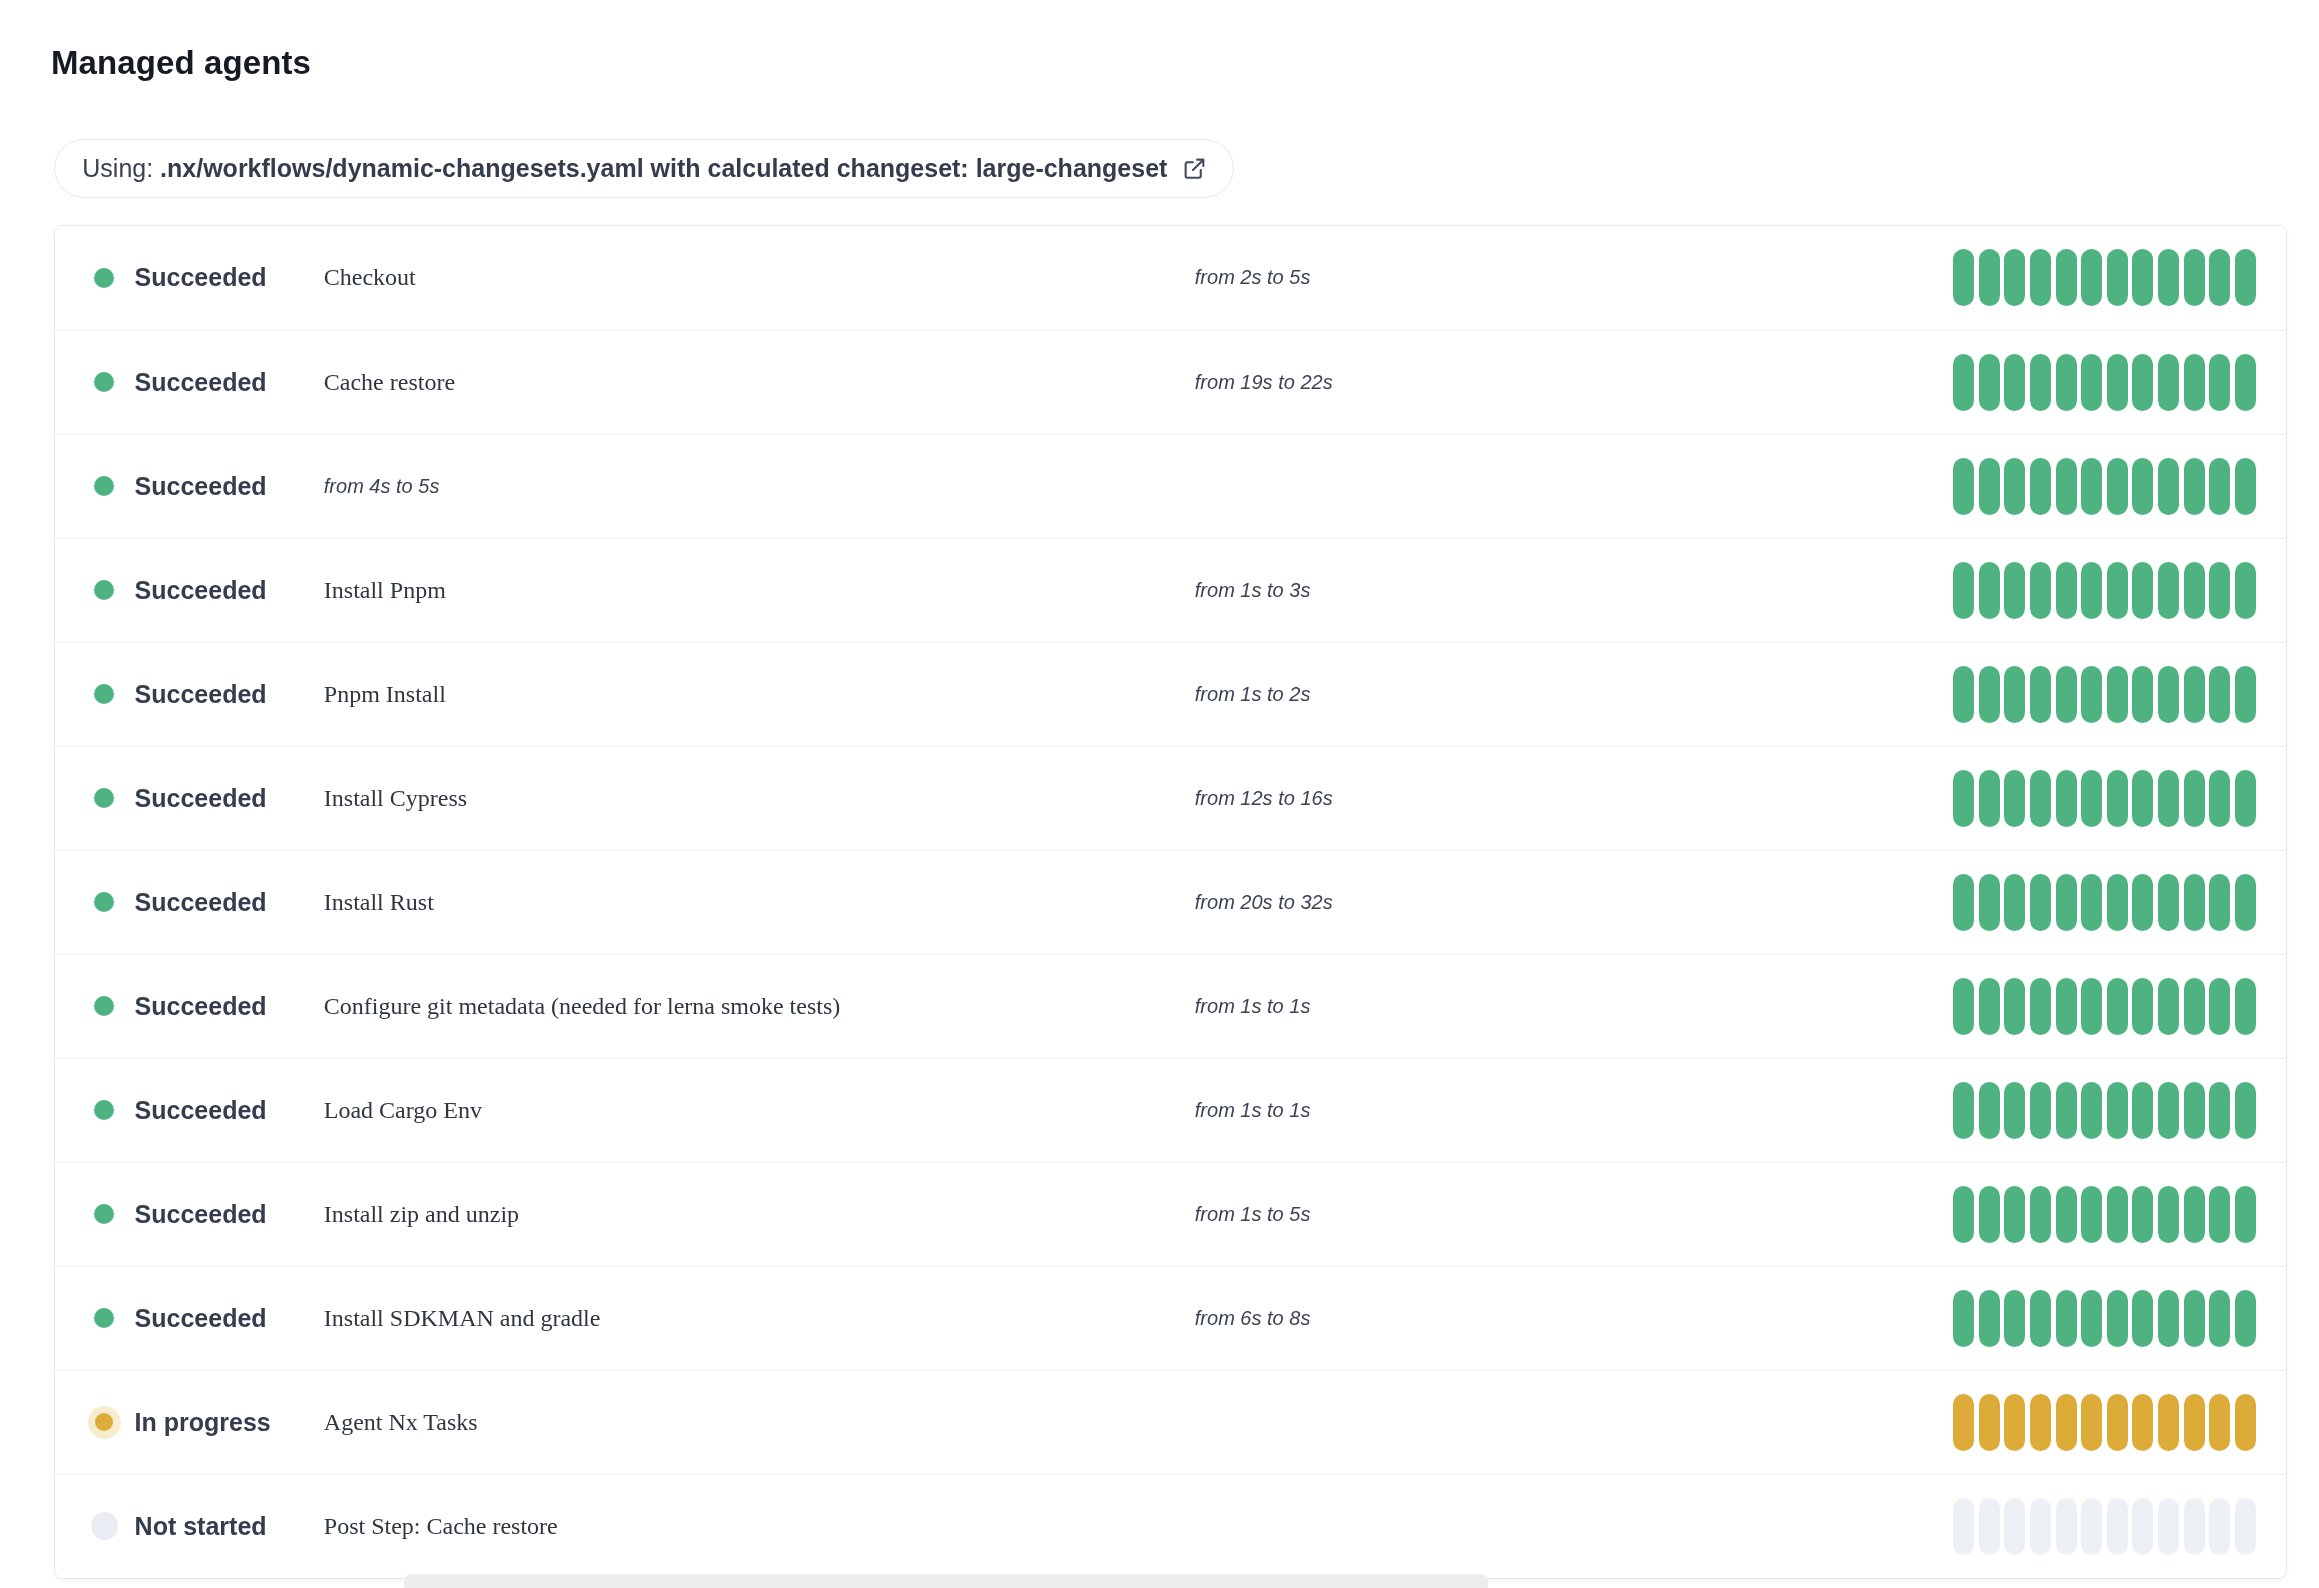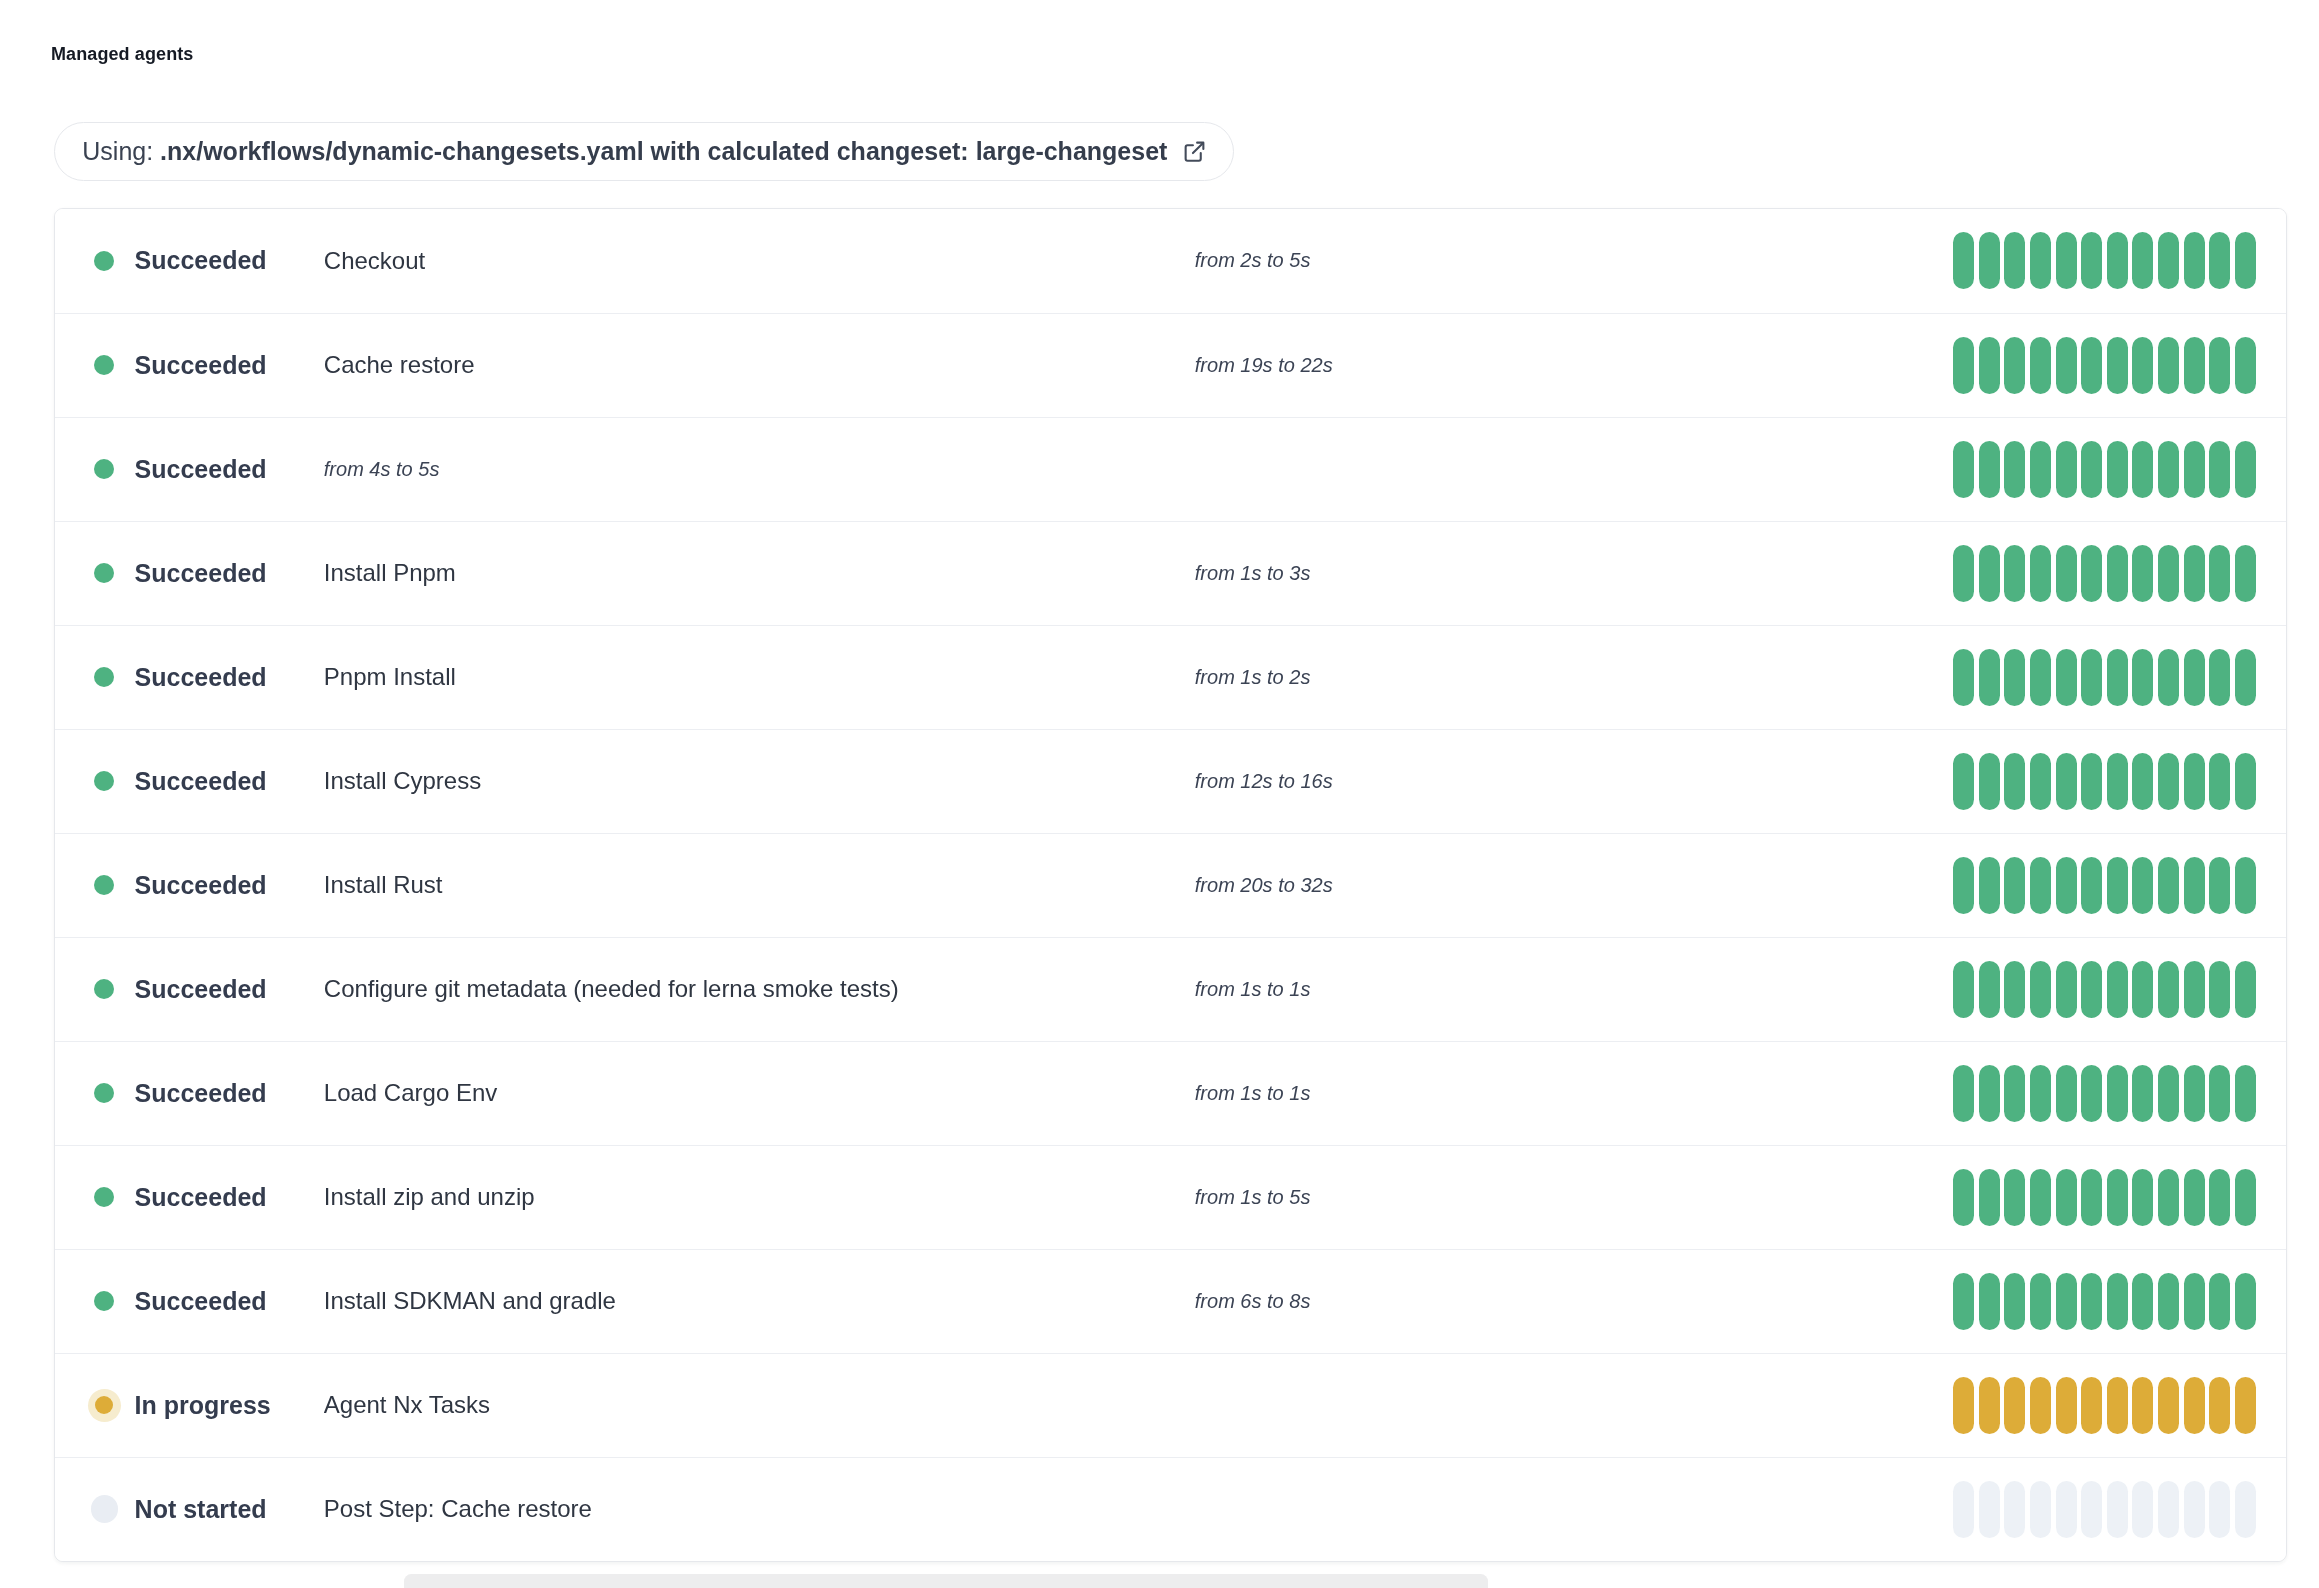--- a/index.html
+++ b/index.html
@@ -6,21 +6,21 @@
   html, body { width: 2320px; height: 1589px; overflow: hidden; }
   body {
     background: #ffffff;
     font-family: "Liberation Sans", sans-serif;
     color: #333b4d;
     position: relative;
   }
   .page { padding: 44px 27.5px 0 51px; }
 
   .page-title {
-    font-size: 18px;
+    font-size: 33px;
     font-weight: 700;
     color: #151a24;
     letter-spacing: 0.1px;
     margin-bottom: 33px;
   }
 
   
   .workflow-pill {
     display: inline-flex;
     align-items: center;
@@ -82,21 +82,21 @@
   .status-label {
     font-size: 25px;
     font-weight: 600;
     color: #343c4e;
     white-space: nowrap;
   }
 
   .cell-name {
     width: 871px;
     flex: none;
-    font-family: Liberation Sans, sans-serif;
+    font-family: Liberation Serif, serif;
     font-size: 24px;
     color: #2f3642;
     white-space: nowrap;
     overflow: hidden;
   }
 
   .cell-duration {
     flex: 1;
     font-size: 20px;
     font-style: italic;

